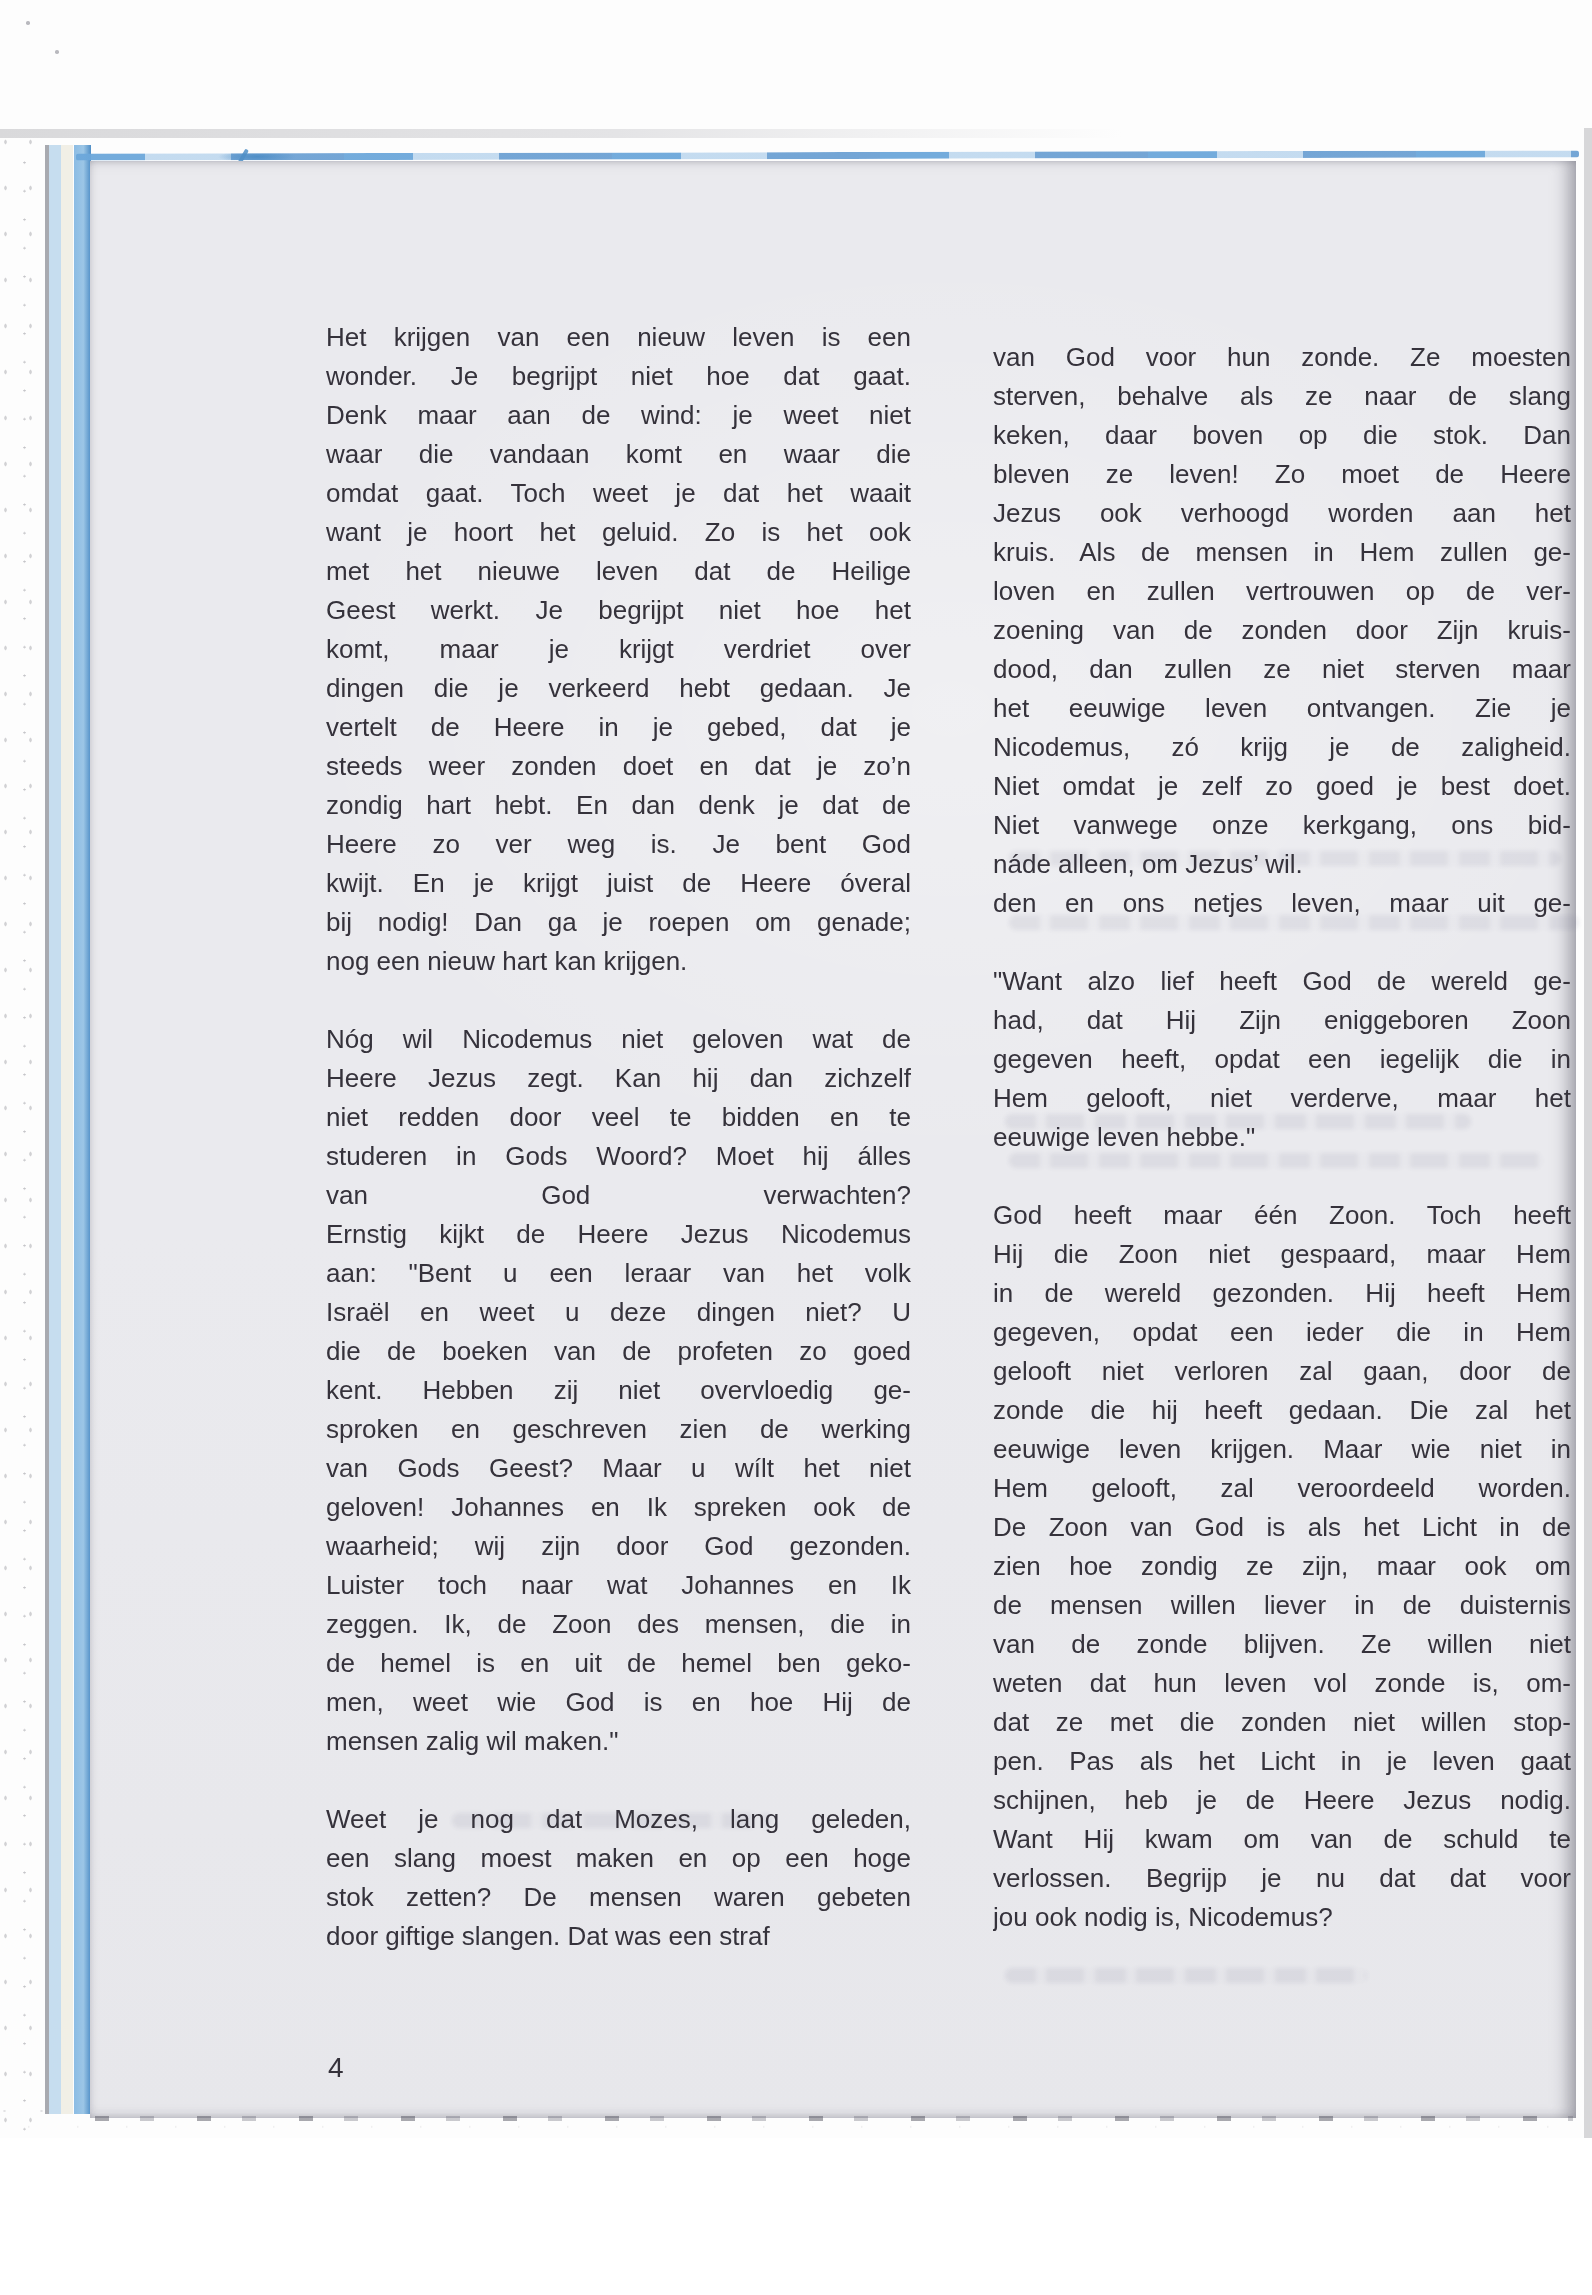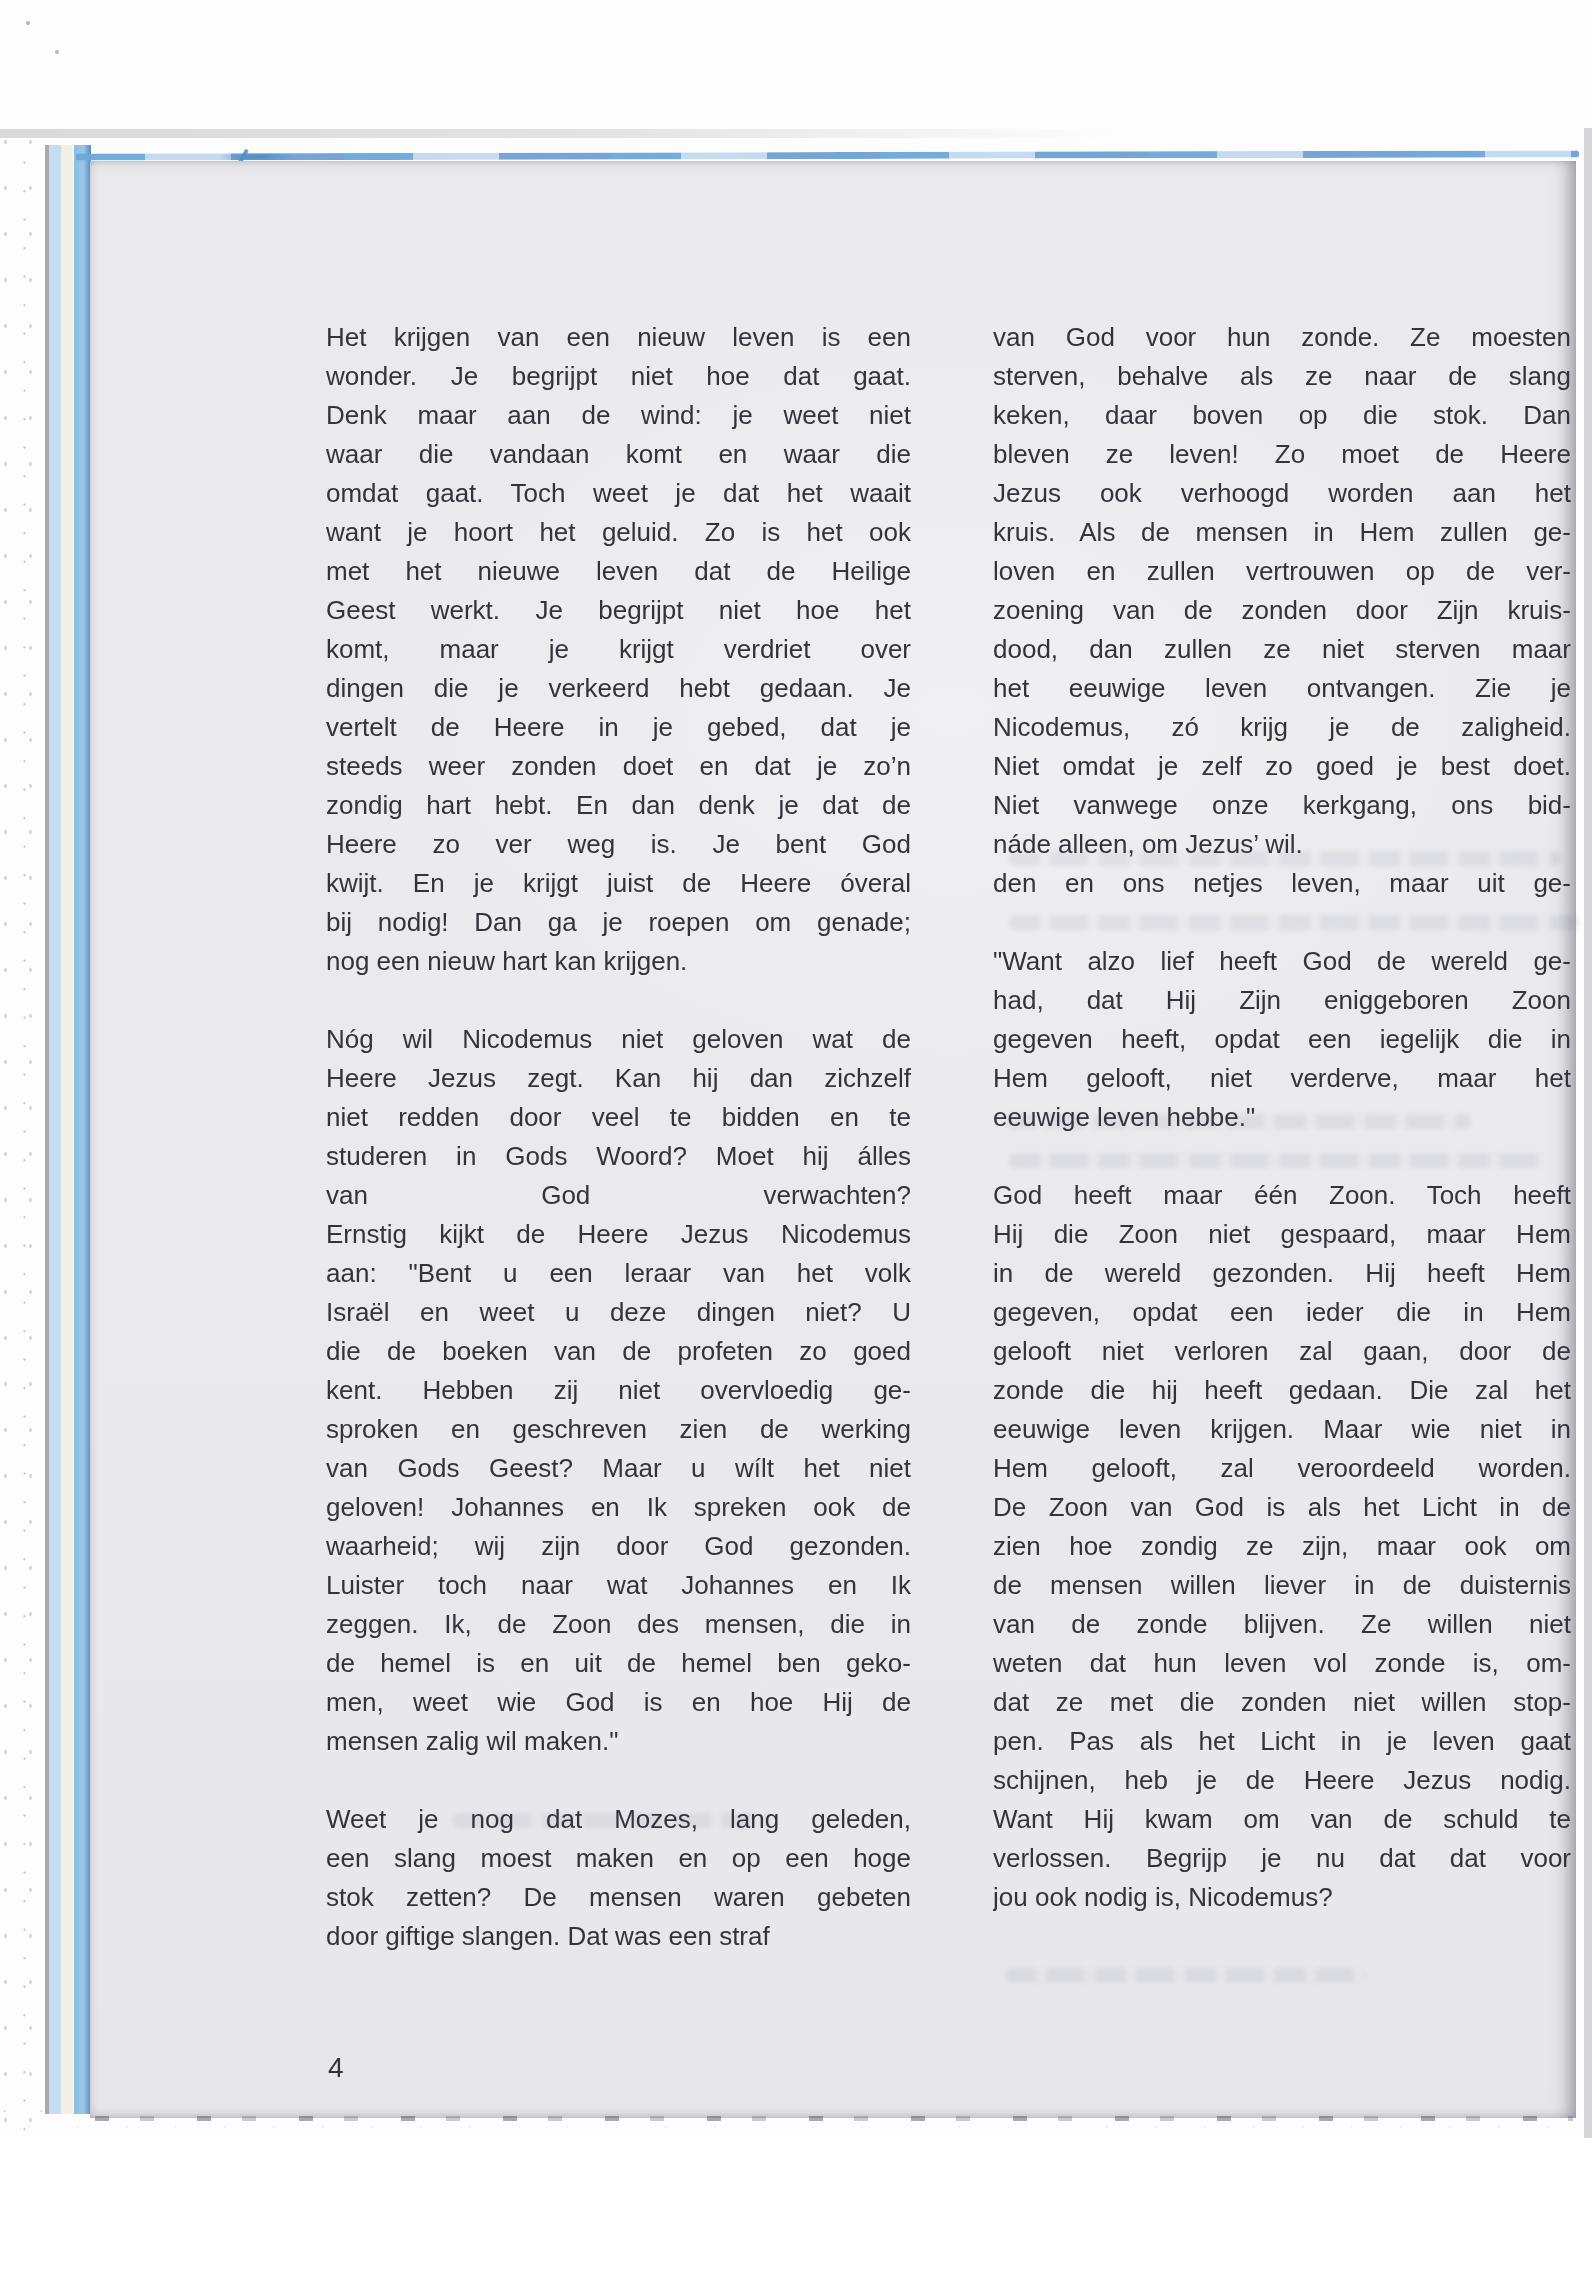--- a/index.html
+++ b/index.html
@@ -80,21 +80,21 @@
   .dust-mark {
     position:absolute; left:1144px; top:2144px; width:3.5px; height:10.4px;
     background:#5f5d66; transform:rotate(14deg); opacity:.8; border-radius:0.9px;
   }
   .dot { position:absolute; width:3.5px; height:3.5px; border-radius:50%; background:#9b9ba2; opacity:.7; }
   .dot.d1 { left:26px; top:21px; }
   .dot.d2 { left:55px; top:50px; }
   
   .col { position:absolute; top:157px; color:var(--ink); font-size:26px; line-height:39px; }
   .col-left  { left:236px; width:585px; }
-  .col-right { left:903px; width:578px; }
+  .col-right { left:903px; width:578px;margin-top:20px; }
   .para + .para { margin-top:39px; }
   .line { text-align:justify; text-align-last:justify; height:39px; overflow:hidden; }
   .line.last { text-align-last:left; }
   .page-number { position:absolute; left:238px; top:1893px; font-size:28px; line-height:1; color:var(--ink); }
   
   .ghost {
     position:absolute; height:14.7px; border-radius:7px; filter:blur(2.2px); opacity:.8;
     background:repeating-linear-gradient(90deg,
       var(--ghost) 0 31px, rgba(110,110,135,0.02) 31px 41px,
       var(--ghost) 41px 79px, rgba(110,110,135,0.02) 79px 90px);

